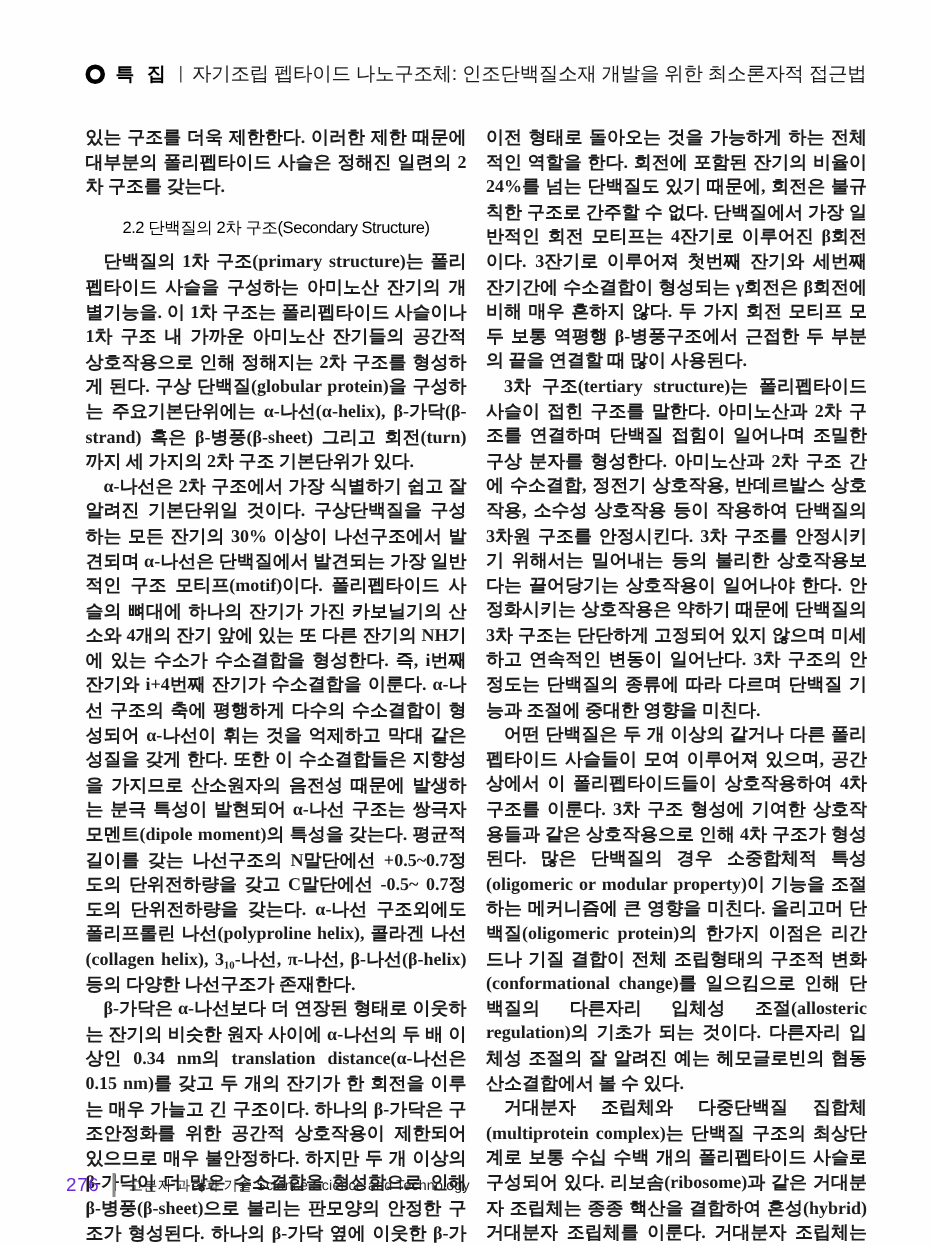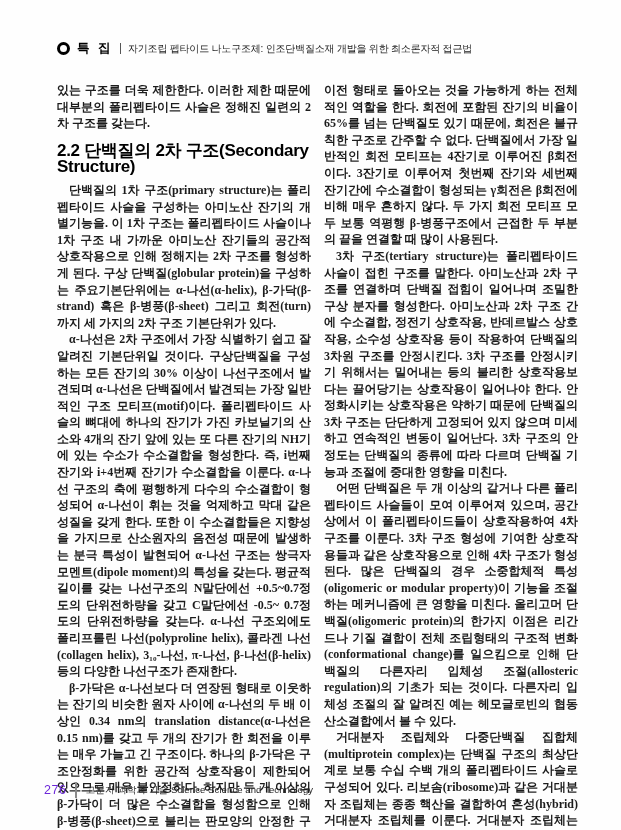--- a/index.html
+++ b/index.html
@@ -22,41 +22,41 @@
   }
   .ring {
     width:7px; height:7px;
     border:3px solid #000;
     border-radius:50%;
     display:inline-block;
     flex:0 0 auto;
   }
   .badge { font-weight:bold; font-size:12.5px; letter-spacing:2.5px; color:#000; }
   .hdiv { width:1px; height:11px; background:#555; flex:0 0 auto; }
-  .htitle { font-size:10px; color:#1a1a1a; letter-spacing:-0.2px; }
+  .htitle { font-size:13px; color:#1a1a1a; letter-spacing:-0.2px; }
 
   
   .columns { display:flex; gap:13px; }
   .col {
     width:254px;
     font-size:12px;
     line-height:16.6px;
     text-align:justify;
     text-justify:inter-character;
     word-break:break-word;
   }
   .col p { margin:0;font-weight:bold; }
   p.ind { text-indent:12px; }
   h3.sec {
     font-family:"Liberation Sans","DejaVu Sans",sans-serif;
-    font-size:17px; font-weight:bold;
+    font-size:11px; font-weight:normal;
     margin:11px 0 6px 0;
     color:#000;
     letter-spacing:-0.3px;
-    text-align:left;
+    text-align:center;
   }
 
   
   .doc-footer {
     position:absolute; left:44px; bottom:32px;
     display:flex; align-items:center; gap:9px;
     font-family:"Liberation Sans","DejaVu Sans",sans-serif;
   }
   .pnum { font-weight:normal; font-size:12.5px; color:#6d28d9; letter-spacing:0.5px; }
   .fdiv { width:1.5px; height:16px; background:#8a8a8a; flex:0 0 auto; }
@@ -79,21 +79,21 @@
     <div class="col">
       <p>있는 구조를 더욱 제한한다. 이러한 제한 때문에 대부분의 폴리펩타이드 사슬은 정해진 일련의 2차 구조를 갖는다.</p>
       <h3 class="sec">2.2 단백질의 2차 구조(Secondary Structure)</h3>
       <p class="ind">단백질의 1차 구조(primary structure)는 폴리펩타이드 사슬을 구성하는 아미노산 잔기의 개별기능을. 이 1차 구조는 폴리펩타이드 사슬이나 1차 구조 내 가까운 아미노산 잔기들의 공간적 상호작용으로 인해 정해지는 2차 구조를 형성하게 된다. 구상 단백질(globular protein)을 구성하는 주요기본단위에는 α-나선(α-helix), β-가닥(β-strand) 혹은 β-병풍(β-sheet) 그리고 회전(turn)까지 세 가지의 2차 구조 기본단위가 있다.</p>
       <p class="ind">α-나선은 2차 구조에서 가장 식별하기 쉽고 잘 알려진 기본단위일 것이다. 구상단백질을 구성하는 모든 잔기의 30% 이상이 나선구조에서 발견되며 α-나선은 단백질에서 발견되는 가장 일반적인 구조 모티프(motif)이다. 폴리펩타이드 사슬의 뼈대에 하나의 잔기가 가진 카보닐기의 산소와 4개의 잔기 앞에 있는 또 다른 잔기의 NH기에 있는 수소가 수소결합을 형성한다. 즉, i번째 잔기와 i+4번째 잔기가 수소결합을 이룬다. α-나선 구조의 축에 평행하게 다수의 수소결합이 형성되어 α-나선이 휘는 것을 억제하고 막대 같은 성질을 갖게 한다. 또한 이 수소결합들은 지향성을 가지므로 산소원자의 음전성 때문에 발생하는 분극 특성이 발현되어 α-나선 구조는 쌍극자 모멘트(dipole moment)의 특성을 갖는다. 평균적 길이를 갖는 나선구조의 N말단에선 +0.5~0.7정도의 단위전하량을 갖고 C말단에선 -0.5~ 0.7정도의 단위전하량을 갖는다. α-나선 구조외에도 폴리프롤린 나선(polyproline helix), 콜라겐 나선(collagen helix), 3₁₀-나선, π-나선, β-나선(β-helix)등의 다양한 나선구조가 존재한다.</p>
       <p class="ind">β-가닥은 α-나선보다 더 연장된 형태로 이웃하는 잔기의 비슷한 원자 사이에 α-나선의 두 배 이상인 0.34 nm의 translation distance(α-나선은 0.15 nm)를 갖고 두 개의 잔기가 한 회전을 이루는 매우 가늘고 긴 구조이다. 하나의 β-가닥은 구조안정화를 위한 공간적 상호작용이 제한되어 있으므로 매우 불안정하다. 하지만 두 개 이상의 β-가닥이 더 많은 수소결합을 형성함으로 인해 β-병풍(β-sheet)으로 불리는 판모양의 안정한 구조가 형성된다. 하나의 β-가닥 옆에 이웃한 β-가닥은 평행(parallel)이나 역평행(antiparallel)한 형태로 배열할 수 있다. 평행 혹은 역평행 β-병풍구조에서 β-가닥의 아미노산 곁사슬은 번갈아가며 판의 양쪽을 가리키는 방향으로 배열한다.</p>
 
     </div>
 
     <div class="col">
-      <p>이전 형태로 돌아오는 것을 가능하게 하는 전체적인 역할을 한다. 회전에 포함된 잔기의 비율이 65%를 넘는 단백질도 있기 때문에, 회전은 불규칙한 구조로 간주할 수 없다. 단백질에서 가장 일반적인 회전 모티프는 4잔기로 이루어진 β회전이다. 3잔기로 이루어져 첫번째 잔기와 세번째 잔기간에 수소결합이 형성되는 γ회전은 β회전에 비해 매우 흔하지 않다. 두 가지 회전 모티프 모두 보통 역평행 β-병풍구조에서 근접한 두 부분의 끝을 연결할 때 많이 사용된다.</p>
+      <p>이전 형태로 돌아오는 것을 가능하게 하는 전체적인 역할을 한다. 회전에 포함된 잔기의 비율이 24%를 넘는 단백질도 있기 때문에, 회전은 불규칙한 구조로 간주할 수 없다. 단백질에서 가장 일반적인 회전 모티프는 4잔기로 이루어진 β회전이다. 3잔기로 이루어져 첫번째 잔기와 세번째 잔기간에 수소결합이 형성되는 γ회전은 β회전에 비해 매우 흔하지 않다. 두 가지 회전 모티프 모두 보통 역평행 β-병풍구조에서 근접한 두 부분의 끝을 연결할 때 많이 사용된다.</p>
       <p class="ind">3차 구조(tertiary structure)는 폴리펩타이드 사슬이 접힌 구조를 말한다. 아미노산과 2차 구조를 연결하며 단백질 접힘이 일어나며 조밀한 구상 분자를 형성한다. 아미노산과 2차 구조 간에 수소결합, 정전기 상호작용, 반데르발스 상호작용, 소수성 상호작용 등이 작용하여 단백질의 3차원 구조를 안정시킨다. 3차 구조를 안정시키기 위해서는 밀어내는 등의 불리한 상호작용보다는 끌어당기는 상호작용이 일어나야 한다. 안정화시키는 상호작용은 약하기 때문에 단백질의 3차 구조는 단단하게 고정되어 있지 않으며 미세하고 연속적인 변동이 일어난다. 3차 구조의 안정도는 단백질의 종류에 따라 다르며 단백질 기능과 조절에 중대한 영향을 미친다.</p>
       <p class="ind">어떤 단백질은 두 개 이상의 같거나 다른 폴리펩타이드 사슬들이 모여 이루어져 있으며, 공간상에서 이 폴리펩타이드들이 상호작용하여 4차 구조를 이룬다. 3차 구조 형성에 기여한 상호작용들과 같은 상호작용으로 인해 4차 구조가 형성된다. 많은 단백질의 경우 소중합체적 특성(oligomeric or modular property)이 기능을 조절하는 메커니즘에 큰 영향을 미친다. 올리고머 단백질(oligomeric protein)의 한가지 이점은 리간드나 기질 결합이 전체 조립형태의 구조적 변화(conformational change)를 일으킴으로 인해 단백질의 다른자리 입체성 조절(allosteric regulation)의 기초가 되는 것이다. 다른자리 입체성 조절의 잘 알려진 예는 헤모글로빈의 협동 산소결합에서 볼 수 있다.</p>
       <p class="ind">거대분자 조립체와 다중단백질 집합체(multiprotein complex)는 단백질 구조의 최상단계로 보통 수십 수백 개의 폴리펩타이드 사슬로 구성되어 있다. 리보솜(ribosome)과 같은 거대분자 조립체는 종종 핵산을 결합하여 혼성(hybrid) 거대분자 조립체를 이룬다. 거대분자 조립체는 개별기능을 하나의 과정으로 통합하여 복잡한 세포 과정을 수행하는 분자 기계로 작동하기도 한다. 생물학적 체계에서 분자 기계로는 리보솜, 이어맞추기복합체(spliceosome), 핵공복합체</p>
     </div>
 
   </div>
 
   <div class="doc-footer">
     <span class="pnum">276</span>
     <span class="fdiv"></span>

